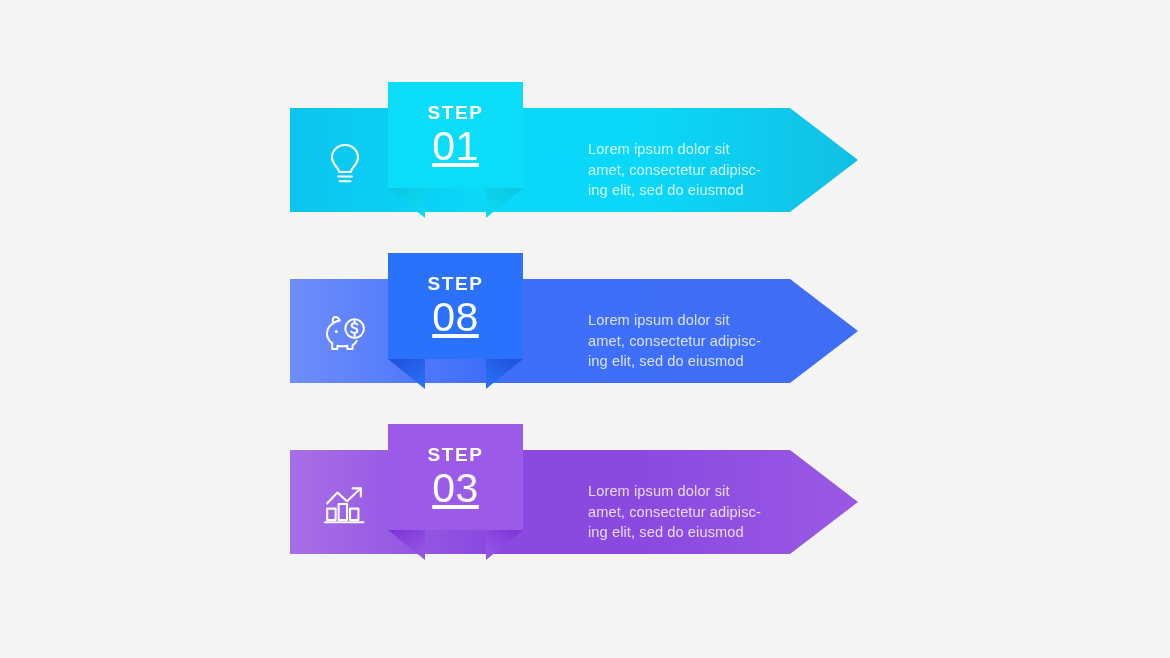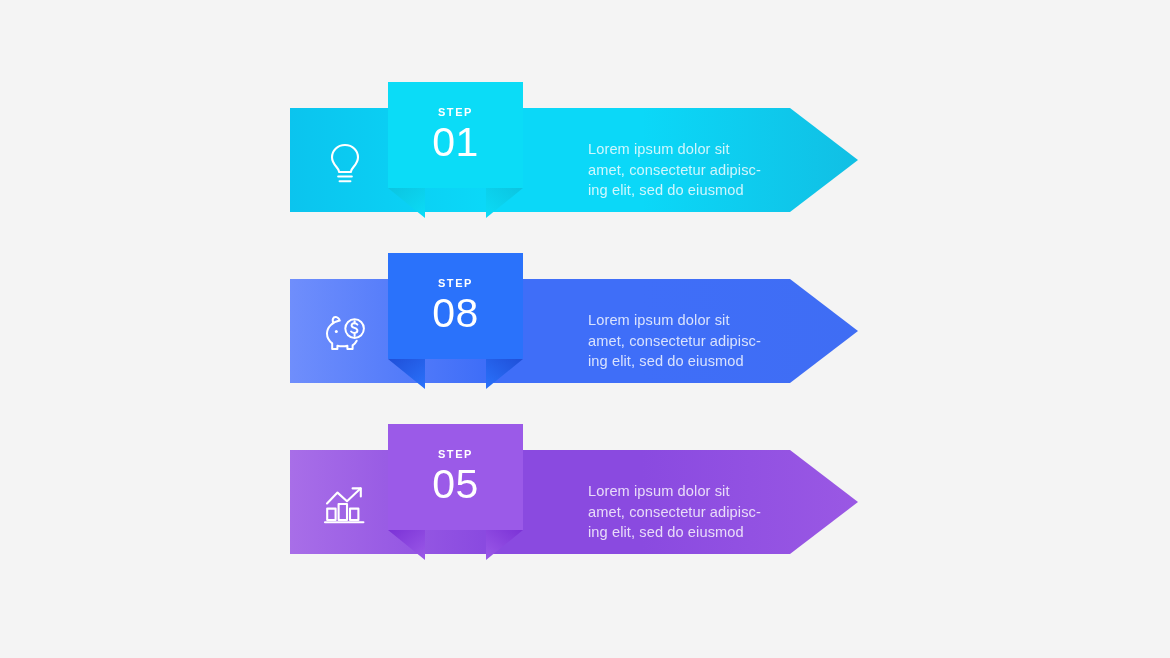--- a/index.html
+++ b/index.html
@@ -93,33 +93,34 @@
     left: 0;
     top: 0;
     width: 135px;
     height: 106px;
     display: flex;
     flex-direction: column;
     align-items: center;
     justify-content: center;
   }
   .card-label {
-    font-size: 11px;
+    font-size: 19px;
     font-weight: bold;
     letter-spacing: 1.6px;
     color: #ffffff;
     line-height: 1;
     margin-bottom: 4px;
   }
   .card-number {
     font-size: 41px;
     font-weight: 300;
     letter-spacing: 0.5px;
     color: #ffffff;
     line-height: 1.02;
+    text-decoration: underline;
   }
 
   
   #row-0 { top: 82px; }
   #row-1 { top: 253px; }
   #row-2 { top: 424px; }
 
   
   #row-0 .desc { top: 57px; }
   #row-1 .desc { top: 57px; }
@@ -275,17 +276,17 @@
               <stop offset="0%" stop-color="#9b5ae8"></stop>
               <stop offset="100%" stop-color="#9b5ae8"></stop>
             </linearGradient>
           </defs>
           <polygon points="0,106 37,106 37,136" fill="url(#tl2)"></polygon>
           <polygon points="135,106 98,106 98,136" fill="url(#tr2)"></polygon>
           <rect x="0" y="0" width="135" height="106" fill="url(#cd2)"></rect>
         </svg>
         <div class="card-face">
           <div class="card-label">STEP</div>
-          <div class="card-number">05</div>
+          <div class="card-number">03</div>
         </div>
       </div>
     </div>
   </div>
 
 </body></html>

